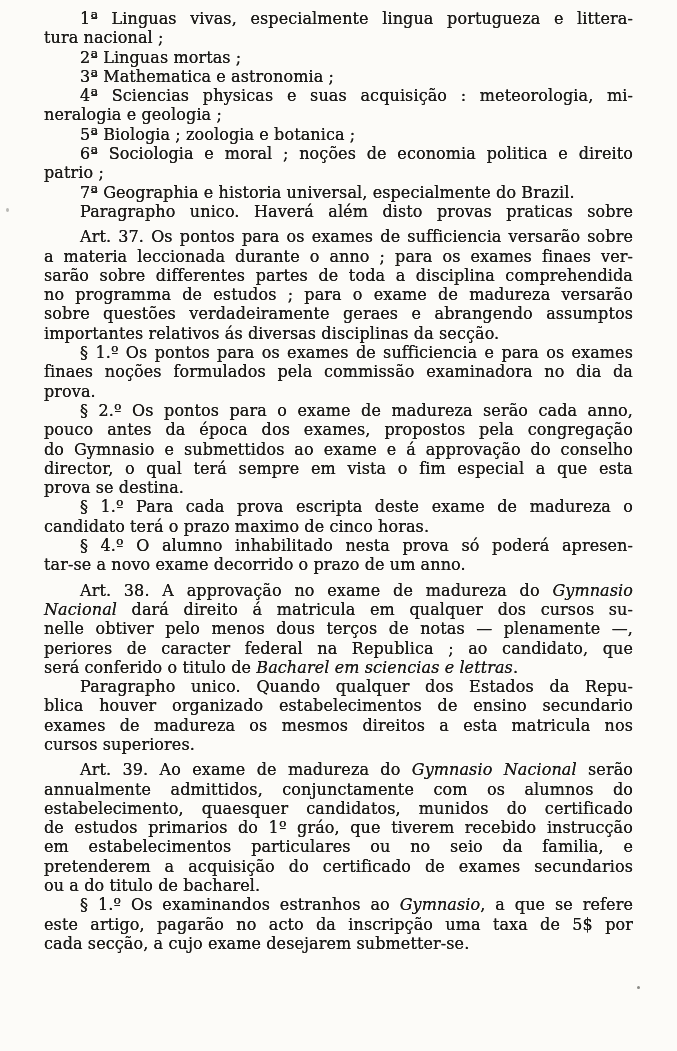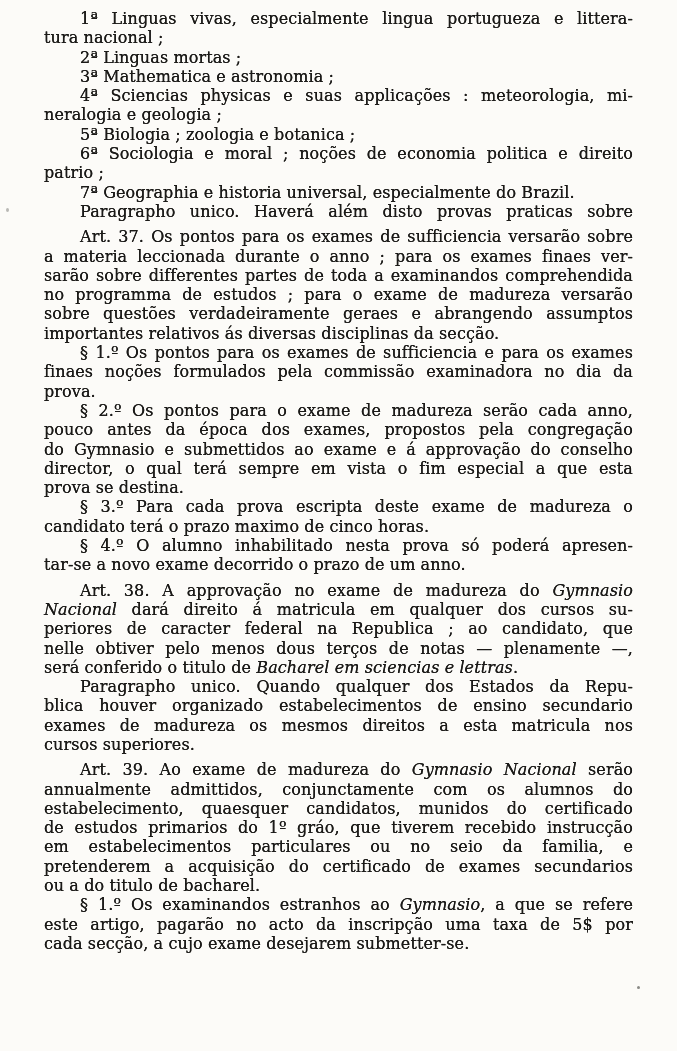--- a/index.html
+++ b/index.html
@@ -63,69 +63,69 @@
         <div class="line para-start"><span class="seg">1ª Linguas vivas, especialmente lingua portugueza e littera-</span></div>
         <div class="line para-end"><span class="seg">tura nacional ;</span></div>
       </div>
       <div class="para">
         <div class="line para-start para-end"><span class="seg">2ª Linguas mortas ;</span></div>
       </div>
       <div class="para">
         <div class="line para-start para-end"><span class="seg">3ª Mathematica e astronomia ;</span></div>
       </div>
       <div class="para">
-        <div class="line para-start"><span class="seg">4ª Sciencias physicas e suas applicações : meteorologia, mi-</span></div>
+        <div class="line para-start"><span class="seg">4ª Sciencias physicas e suas acquisição : meteorologia, mi-</span></div>
         <div class="line para-end"><span class="seg">neralogia e geologia ;</span></div>
       </div>
       <div class="para">
         <div class="line para-start para-end"><span class="seg">5ª Biologia ; zoologia e botanica ;</span></div>
       </div>
       <div class="para">
         <div class="line para-start"><span class="seg">6ª Sociologia e moral ; noções de economia politica e direito</span></div>
         <div class="line para-end"><span class="seg">patrio ;</span></div>
       </div>
       <div class="para">
         <div class="line para-start para-end"><span class="seg">7ª Geographia e historia universal, especialmente do Brazil.</span></div>
       </div>
       <div class="para">
         <div class="line para-start"><span class="seg">Paragrapho unico. Haverá além disto provas praticas sobre</span></div>
       </div>
       <div class="para gap">
         <div class="line para-start"><span class="seg">Art. 37. Os pontos para os exames de sufficiencia versarão sobre</span></div>
         <div class="line"><span class="seg">a materia leccionada durante o anno ; para os exames finaes ver-</span></div>
-        <div class="line"><span class="seg">sarão sobre differentes partes de toda a examinandos comprehendida</span></div>
+        <div class="line"><span class="seg">sarão sobre differentes partes de toda a disciplina comprehendida</span></div>
         <div class="line"><span class="seg">no programma de estudos ; para o exame de madureza versarão</span></div>
         <div class="line"><span class="seg">sobre questões verdadeiramente geraes e abrangendo assumptos</span></div>
         <div class="line para-end"><span class="seg">importantes relativos ás diversas disciplinas da secção.</span></div>
       </div>
       <div class="para">
         <div class="line para-start"><span class="seg">§ 1.º Os pontos para os exames de sufficiencia e para os exames</span></div>
         <div class="line"><span class="seg">finaes noções formulados pela commissão examinadora no dia da</span></div>
         <div class="line para-end"><span class="seg">prova.</span></div>
       </div>
       <div class="para">
         <div class="line para-start"><span class="seg">§ 2.º Os pontos para o exame de madureza serão cada anno,</span></div>
         <div class="line"><span class="seg">pouco antes da época dos exames, propostos pela congregação</span></div>
         <div class="line"><span class="seg">do Gymnasio e submettidos ao exame e á approvação do conselho</span></div>
         <div class="line"><span class="seg">director, o qual terá sempre em vista o fim especial a que esta</span></div>
         <div class="line para-end"><span class="seg">prova se destina.</span></div>
       </div>
       <div class="para">
-        <div class="line para-start"><span class="seg">§ 3.º Para cada prova escripta deste exame de madureza o</span></div>
+        <div class="line para-start"><span class="seg">§ 1.º Para cada prova escripta deste exame de madureza o</span></div>
         <div class="line para-end"><span class="seg">candidato terá o prazo maximo de cinco horas.</span></div>
       </div>
       <div class="para">
         <div class="line para-start"><span class="seg">§ 4.º O alumno inhabilitado nesta prova só poderá apresen-</span></div>
         <div class="line para-end"><span class="seg">tar-se a novo exame decorrido o prazo de um anno.</span></div>
       </div>
       <div class="para gap">
         <div class="line para-start"><span class="seg">Art. 38. A approvação no exame de madureza do </span><span class="seg it">Gymnasio</span></div>
         <div class="line"><span class="seg it">Nacional</span><span class="seg"> dará direito á matricula em qualquer dos cursos su-</span></div>
+        <div class="line"><span class="seg">nelle obtiver pelo menos dous terços de notas — plenamente —,</span></div>
         <div class="line"><span class="seg">periores de caracter federal na Republica ; ao candidato, que</span></div>
-        <div class="line"><span class="seg">nelle obtiver pelo menos dous terços de notas — plenamente —,</span></div>
         <div class="line para-end"><span class="seg">será conferido o titulo de </span><span class="seg it">Bacharel em sciencias e lettras</span><span class="seg">.</span></div>
       </div>
       <div class="para">
         <div class="line para-start"><span class="seg">Paragrapho unico. Quando qualquer dos Estados da Repu-</span></div>
         <div class="line"><span class="seg">blica houver organizado estabelecimentos de ensino secundario</span></div>
         <div class="line"><span class="seg">exames de madureza os mesmos direitos a esta matricula nos</span></div>
         <div class="line para-end"><span class="seg">cursos superiores.</span></div>
       </div>
       <div class="para gap">
         <div class="line para-start"><span class="seg">Art. 39. Ao exame de madureza do </span><span class="seg it">Gymnasio Nacional</span><span class="seg"> serão</span></div>

